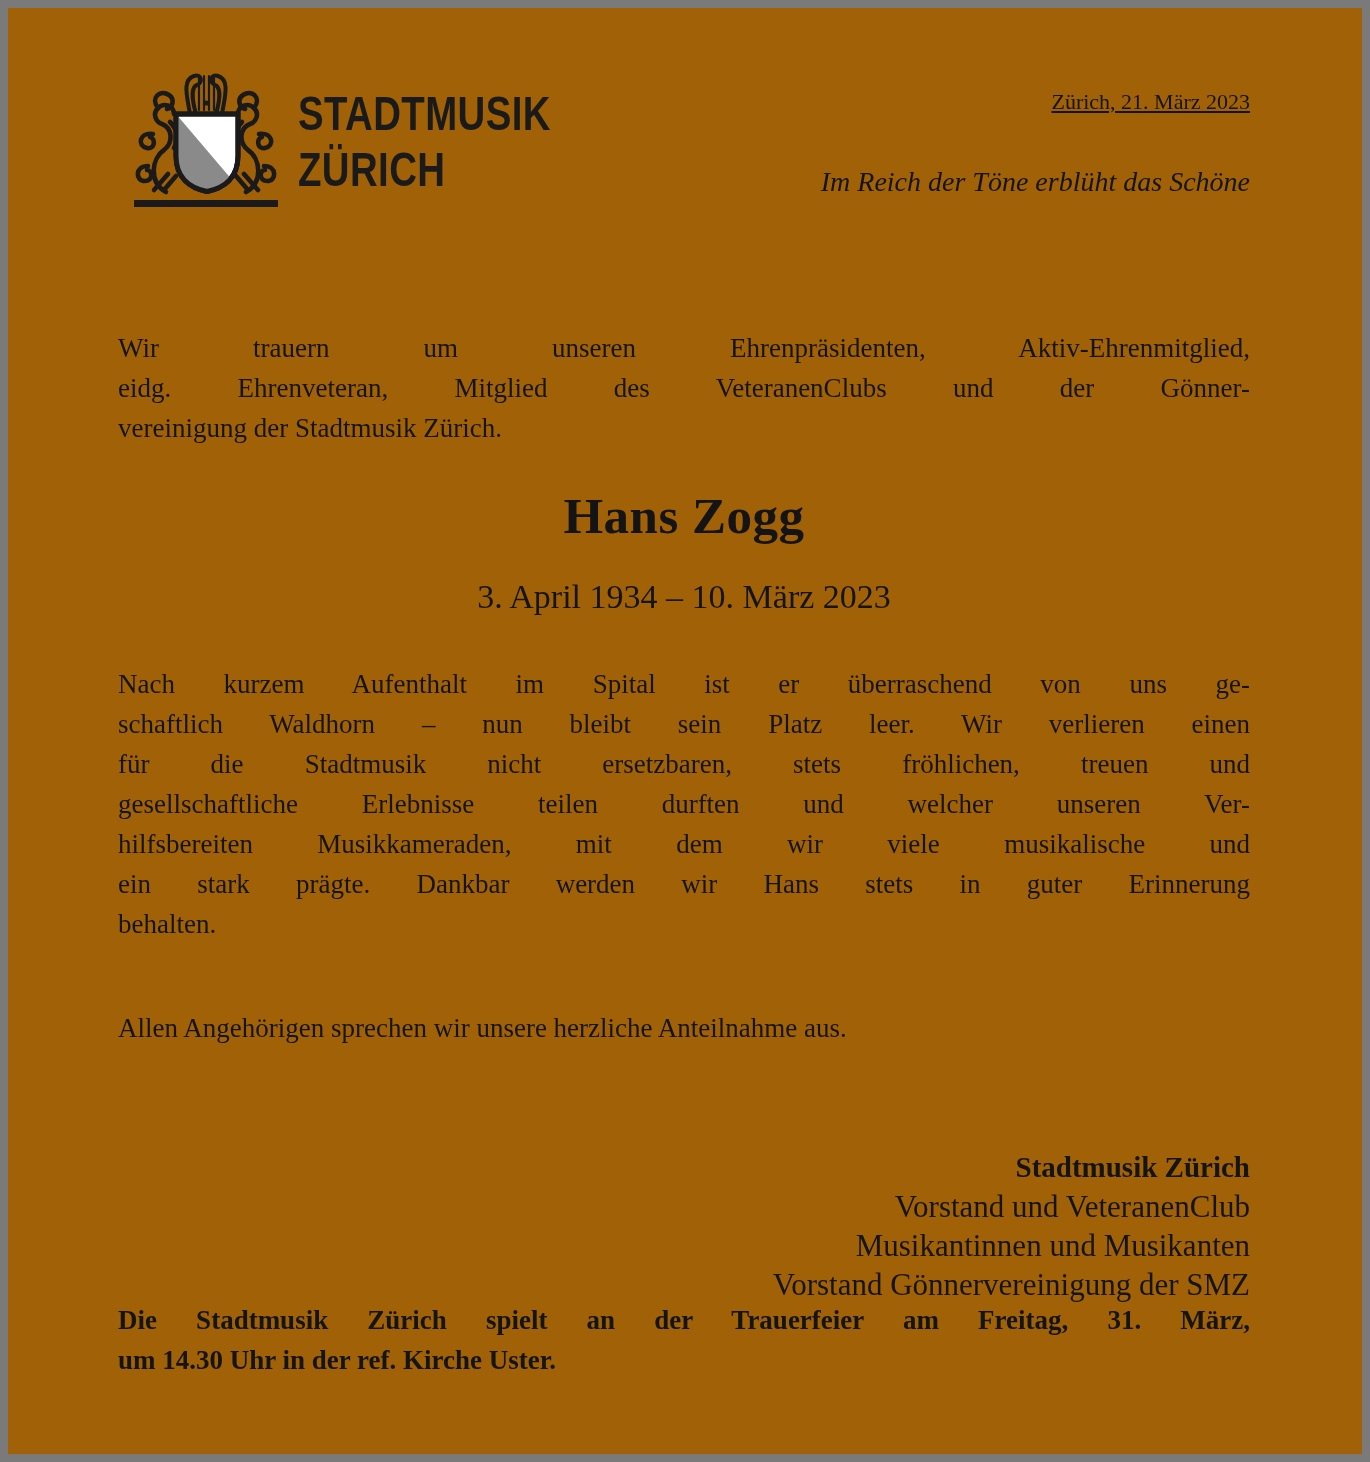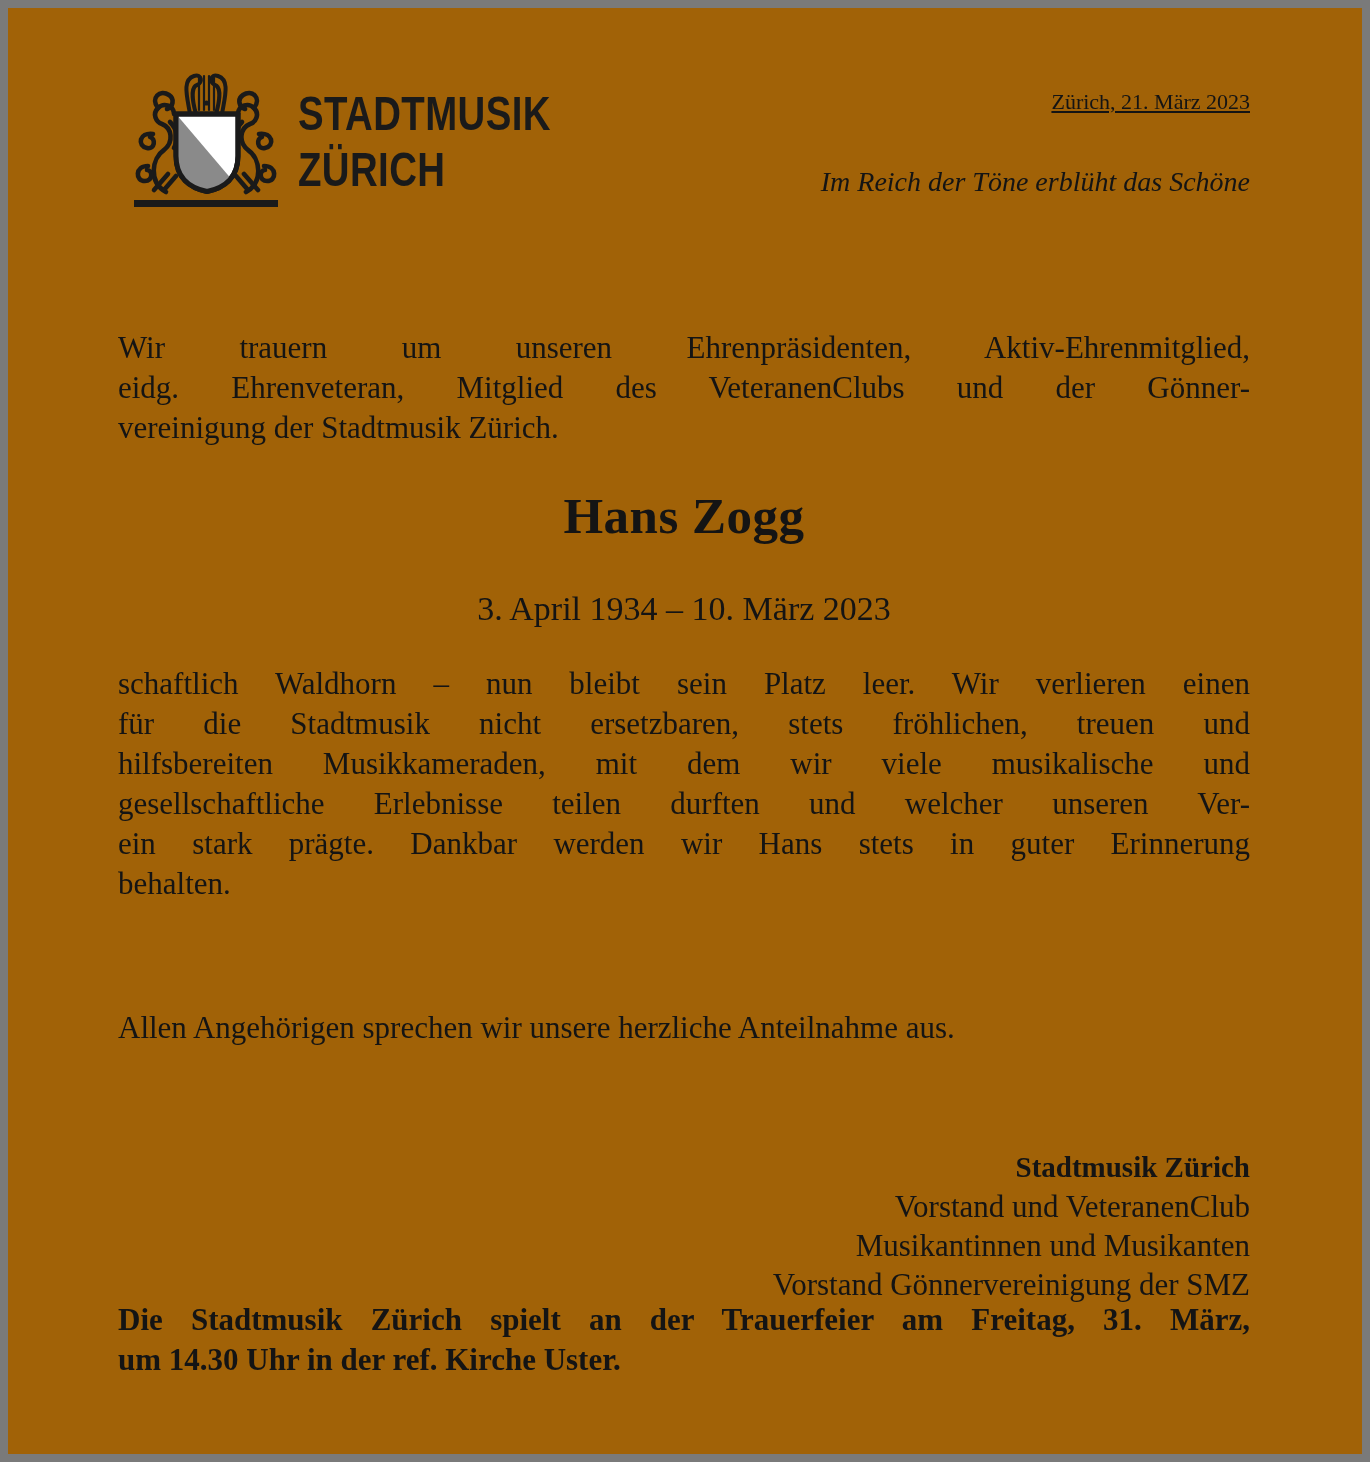--- a/index.html
+++ b/index.html
@@ -58,41 +58,41 @@
     line-height: 40px;
     font-style: italic;
   }
   
   .col {
     position: absolute;
     left: 110px;
     width: 1132px;
   }
   .bodytext {
-    font-size: 31px;
+    font-size: 27px;
     line-height: 40px;
   }
   .tline {
     text-align: justify;
     text-align-last: justify;
   }
   .tline-last {
     text-align-last: left;
   }
   .para1   { top: 320px; }
   .name {
     top: 462px;
     text-align: center;
     font-size: 51px;
     line-height: 92px;
     font-weight: bold;
     letter-spacing: 0.5px;
   }
   .lifedates {
-    top: 580px;
+    top: 568px;
     text-align: center;
     font-size: 34px;
     line-height: 42px;
   }
   .para2   { top: 656px; }
   .condol  { top: 1000px; text-align: left; }
   .signature {
     top: 1092px;
     text-align: right;
     font-size: 31px;
@@ -168,24 +168,25 @@
       <div class="tline">Wir trauern um unseren Ehrenpräsidenten, Aktiv-Ehrenmitglied,</div>
       <div class="tline">eidg. Ehrenveteran, Mitglied des VeteranenClubs und der Gönner-</div>
       <div class="tline tline-last">vereinigung der Stadtmusik Zürich.</div>
     </div>
 
   <div class="col name">Hans Zogg</div>
 
   <div class="col lifedates">3. April 1934 – 10. März 2023</div>
 
   <div class="col bodytext para2">
+      <div class="tline">Nach kurzem Aufenthalt im Spital ist er überraschend von uns ge-</div>
       <div class="tline">schaftlich Waldhorn – nun bleibt sein Platz leer. Wir verlieren einen</div>
       <div class="tline">für die Stadtmusik nicht ersetzbaren, stets fröhlichen, treuen und</div>
+      <div class="tline">gesellschaftliche Erlebnisse teilen durften und welcher unseren Ver-</div>
       <div class="tline">hilfsbereiten Musikkameraden, mit dem wir viele musikalische und</div>
-      <div class="tline">gesellschaftliche Erlebnisse teilen durften und welcher unseren Ver-</div>
       <div class="tline">ein stark prägte. Dankbar werden wir Hans stets in guter Erinnerung</div>
       <div class="tline tline-last">behalten.</div>
     </div>
 
   <div class="col bodytext condol">Allen Angehörigen sprechen wir unsere herzliche Anteilnahme aus.</div>
 
   <div class="col signature">
     <div class="org">Stadtmusik Zürich</div>
     <div>Vorstand und VeteranenClub</div>
     <div>Musikantinnen und Musikanten</div>

